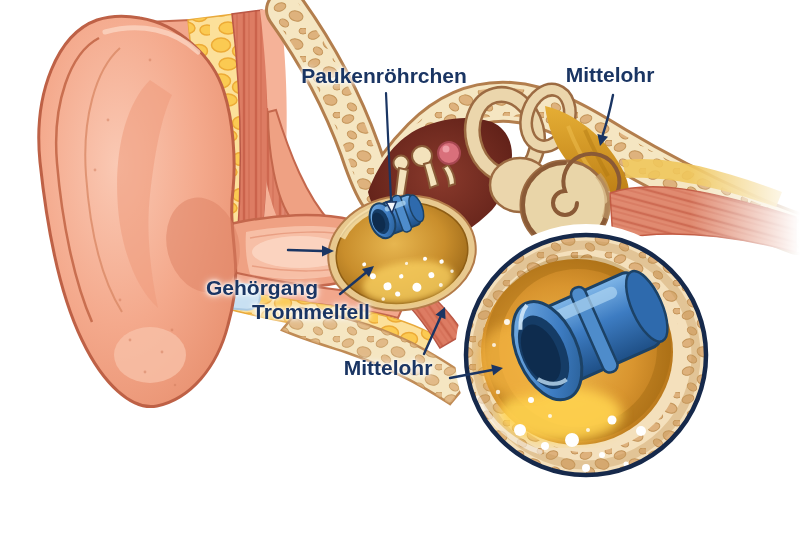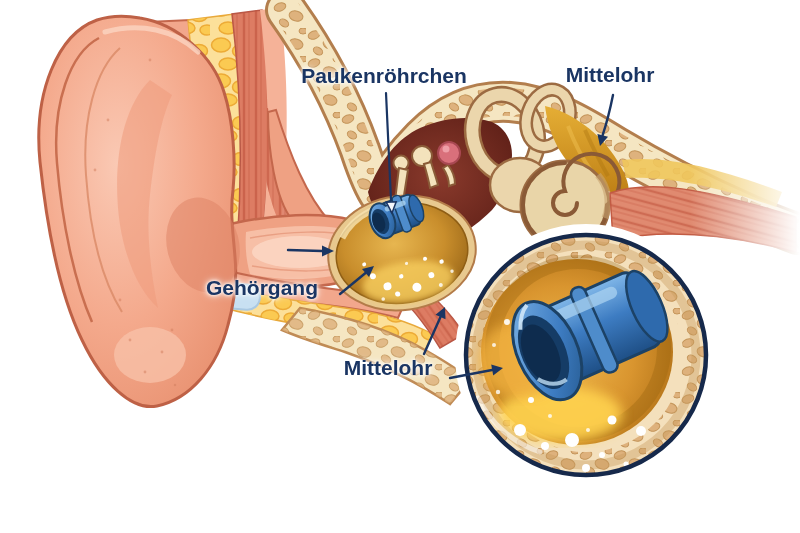--- a/index.html
+++ b/index.html
@@ -313,17 +313,18 @@
     <g>
       <line x1="450" y1="378" x2="492" y2="370"></line>
       <polygon points="503,368 493.2,375.4 491.2,364.6" stroke="none"></polygon>
     </g>
   </g>
 </svg>
 
   <div class="lbl centered" id="lbl-pauken">Paukenröhrchen</div>
   <div class="lbl centered" id="lbl-mittelohr">Mittelohr</div>
   <div class="lbl" id="lbl-gehoergang">Gehörgang</div>
+  <div class="lbl" id="lbl-trommelfell">Trommelfell</div>
   <div class="lbl centered" id="lbl-fluessigkeit">
     <span style="display:block">Mittelohr</span>
   </div>
 
 </div>
 
 </body></html>

